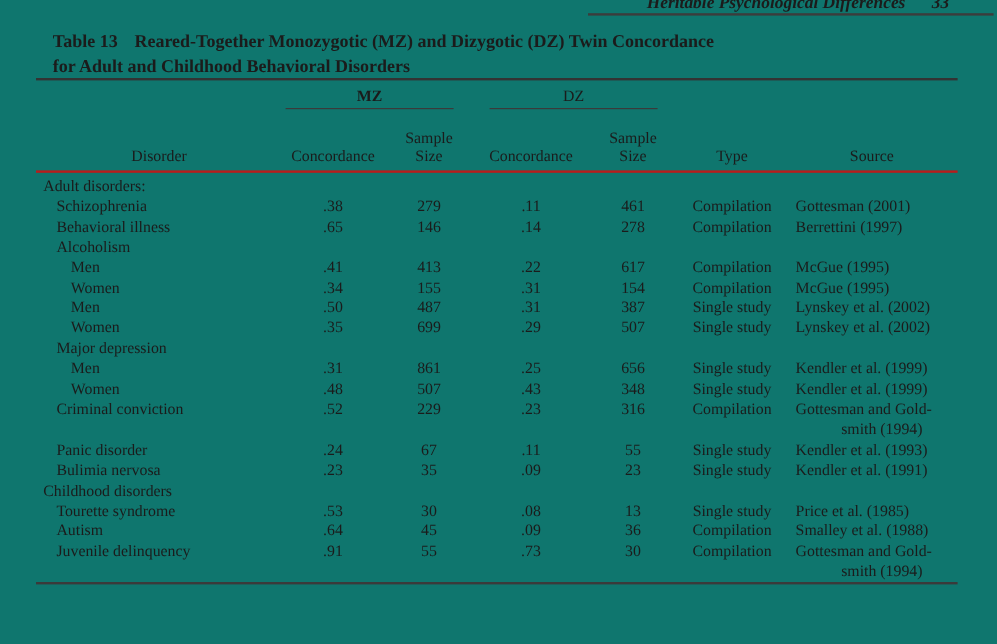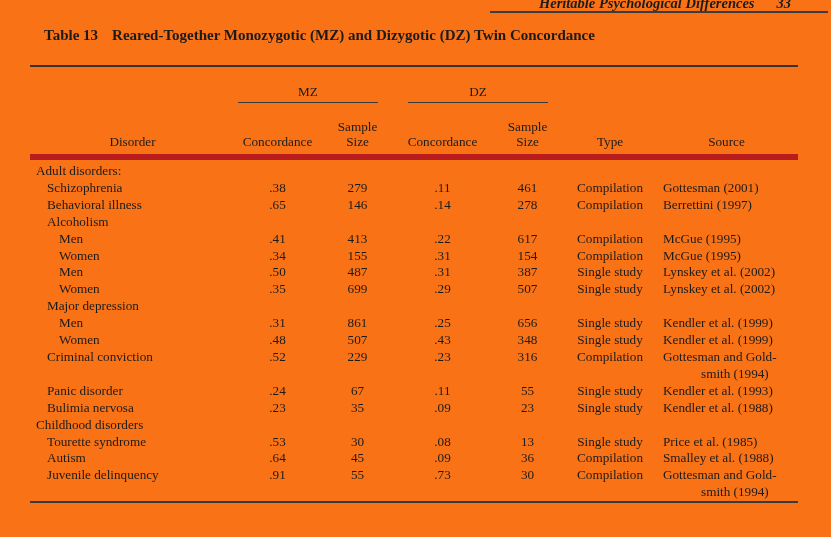--- a/index.html
+++ b/index.html
@@ -6,21 +6,21 @@
   body {
     width: 831px; height: 537px;
     background: #ffffff;
     font-family: "Liberation Serif", "DejaVu Serif", serif;
     color: #1b1b1b;
     overflow: hidden;
   }
   .page {
     position: relative;
     width: 831px; height: 537px;
-    background: #f97316;
+    background: #0f766e;
     overflow: hidden;
   }
 
   
   .running-head {
     position: absolute;
     top: -5px; right: 40px;
     font-style: italic;
     font-weight: bold;
     font-size: 14.5px;
@@ -74,30 +74,30 @@
     font-weight: normal;
     vertical-align: bottom;
     padding: 0;
   }
   tr.spanner-row th { height: 22px; }
   .spanner {
     text-align: center;
     padding-bottom: 2px;
     border-bottom: 1.5px solid #3a3a3a;
   }
-  .spanner-mz { margin: 16px 17px 0 3px; }
+  .spanner-mz { margin: 4px 17px 0 3px; font-weight: bold; }
   .spanner-dz { margin: 0 17px 0 13px; text-align: center; }
 
   tr.colhead-row th {
     height: 46px;
     padding-bottom: 5px;
     text-align: center;
     white-space: pre-line;
     line-height: 15px;
-    border-bottom: 6px solid #b91c1c;
+    border-bottom: 2px solid #b91c1c;
   }
 
   tbody td {
     padding: 0;
     height: 16.9px;
     line-height: 16.9px;
     vertical-align: top;
   }
   tbody tr:first-child td { padding-top: 3px; }
 
@@ -118,20 +118,21 @@
 
 <div class="page">
 
   <div class="running-head">
     <span>Heritable Psychological Differences</span><span class="page-num">33</span>
   </div>
   <div class="running-head-rule"></div>
 
   <div class="caption">
     <div><span class="cap-label">Table 13</span><span>Reared-Together Monozygotic (MZ) and Dizygotic (DZ) Twin Concordance</span></div>
+    <div>for Adult and Childhood Behavioral Disorders</div>
   </div>
 
   <div class="title-rule"></div>
 
   <table class="data">
     <colgroup>
       <col class="c1">
         <col class="c2">
         <col class="c3">
         <col class="c4">
@@ -282,21 +283,21 @@
           <td class="c-type">Single study</td>
           <td class="c-source">Kendler et al. (1993)</td>
         </tr>
         <tr>
           <td class="c-disorder ind-1">Bulimia nervosa</td>
           <td class="c-num">.23</td>
           <td class="c-num">35</td>
           <td class="c-num">.09</td>
           <td class="c-num">23</td>
           <td class="c-type">Single study</td>
-          <td class="c-source">Kendler et al. (1988)</td>
+          <td class="c-source">Kendler et al. (1991)</td>
         </tr>
         <tr>
           <td class="c-disorder ind-0">Childhood disorders</td>
           <td class="c-num"></td>
           <td class="c-num"></td>
           <td class="c-num"></td>
           <td class="c-num"></td>
           <td class="c-type"></td>
           <td class="c-source"></td>
         </tr>

